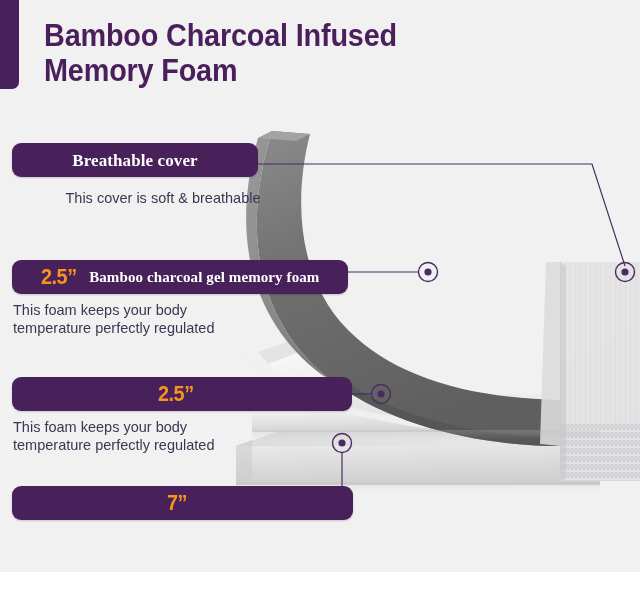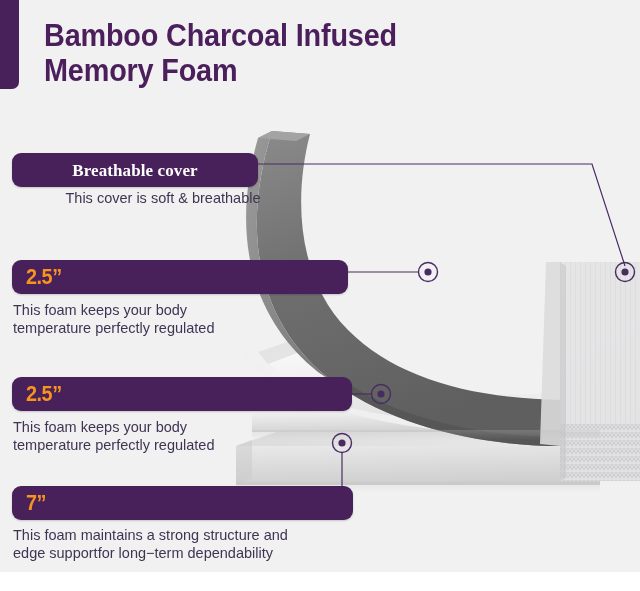--- a/index.html
+++ b/index.html
@@ -61,20 +61,21 @@
     position: absolute;
     box-sizing: border-box;
     height: 34px;
     background: #49215a;
     border-radius: 9px;
     display: flex;
     align-items: center;
     padding: 0 14px;
     box-shadow: 0 1px 2px rgba(0,0,0,0.18);
     white-space: nowrap;
+    justify-content: center;
   }
   .badge .num {
     color: #f7941e;
     font-family: "Liberation Sans Narrow", "Liberation Sans", sans-serif;
     font-size: 22px;
     font-weight: bold;
     line-height: 1;
     margin-right: 9px;
     transform: scaleX(0.9);
     transform-origin: left center;
@@ -89,21 +90,21 @@
     letter-spacing: 0.1px;
   }
   .badge.centered {
     justify-content: center;
   }
   .badge.centered .btxt {
     font-size: 17px;
   }
 
   
-  #badge-1 { left: 12px;  top: 153px; width: 246px; }
+  #badge-1 { left: 12px;  top: 143px; width: 246px; }
   #badge-2 { left: 12px;  top: 260px; width: 336px; }
   #badge-3 { left: 12px;  top: 377px; width: 340px; }
   #badge-4 { left: 12px;  top: 486px; width: 341px; }
 
   
   .desc {
     position: absolute;
     color: #3f3552;
     font-size: 14.5px;
     line-height: 1.22;
@@ -267,30 +268,29 @@
   <div class="title">Bamboo Charcoal Infused
 Memory Foam</div>
 
   <div class="badge centered" id="badge-1">
     <span class="btxt">Breathable cover</span>
   </div>
   <div class="desc" id="desc-1">This cover is soft &amp; breathable</div>
 
   <div class="badge" id="badge-2">
     <span class="num">2.5”</span>
+    <span class="btxt">Bamboo charcoal gel  memory foam</span>
   </div>
   <div class="desc" id="desc-2">This foam keeps your body
 temperature perfectly regulated</div>
 
   <div class="badge" id="badge-3">
     <span class="num">2.5”</span>
   </div>
   <div class="desc" id="desc-3">This foam keeps your body
 temperature perfectly regulated</div>
 
   <div class="badge" id="badge-4">
     <span class="num">7”</span>
   </div>
-  <div class="desc" id="desc-4">This foam maintains a strong structure and
-edge supportfor long−term dependability</div>
 
 
 </div>
 
 </body></html>

